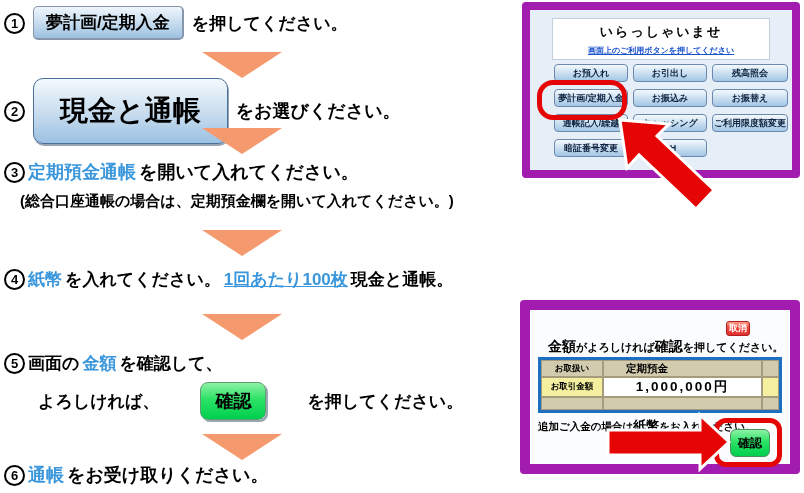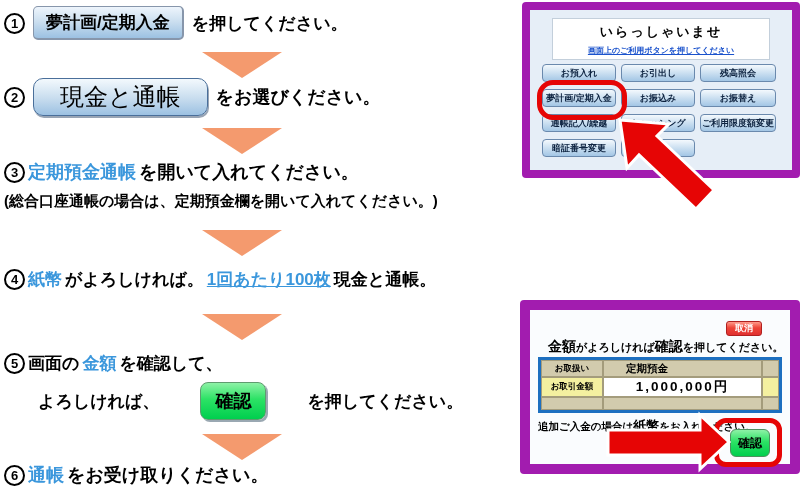--- a/index.html
+++ b/index.html
@@ -27,22 +27,22 @@
   .link { color:#3b97dc; text-decoration:underline; }
 
   .btn-step1 {
     background:linear-gradient(#eef5fc, #cadeef 48%, #9cc1e2);
     border:1px solid #8796ab; border-right-width:2px; border-bottom-width:2px;
     border-radius:5px; padding:4px 12px;
     font-size:17px; font-weight:bold; white-space:nowrap;
   }
   .btn-step2 {
     background:linear-gradient(#f3f9fd, #c7dcee 55%, #9cc1e2);
-    border:1px solid #4a6f9a; border-radius:10px; padding:2px 26px;
-    font-size:24px; font-weight:normal; white-space:nowrap;
+    border:1px solid #4a6f9a; border-radius:10px; padding:13px 26px;
+    font-size:28px; font-weight:bold; white-space:nowrap;
     box-shadow:1px 2px 0 #98a4b4;
   }
   .btn-green {
     background:linear-gradient(#8df2a6, #2ce265 45%, #00cf4e);
     border:1px solid #5f9b6f; border-radius:8px; padding:6px 14px;
     font-size:18px; font-weight:bold; white-space:nowrap;
     box-shadow:2px 2px 0 #9aa8b2;
   }
   .arrow-orange {
     position:absolute; width:0; height:0;
@@ -55,35 +55,35 @@
   
   .bezel { position:absolute; background:#a21caf; border-radius:4px; }
   .scr1-inner { position:absolute; left:8px; top:8px; right:8px; bottom:8px; background:#e6eef7; }
   .welcome-box {
     position:absolute; left:22px; right:22px; top:8px; height:42px;
     background:#fff; border:1px solid #c3cfdb; text-align:center; padding-top:4px;
   }
   .welcome-title { font-size:13px; font-weight:bold; letter-spacing:2px; }
   .welcome-sub { font-size:8px; font-weight:bold; color:#1a52cc; margin-top:4px;text-decoration:underline; }
   .atm-grid {
-    position:absolute; left:12px; top:54px;
+    position:absolute; left:24px; top:54px;
     display:grid; grid-template-columns:74px 74px 76px;
     column-gap:5px; row-gap:7px; grid-auto-rows:18px;
   }
   .atm-btn {
     background:linear-gradient(#f4f9fd, #cfe2f2 45%, #a3c6e5);
     border:1px solid #6a89ad; border-radius:4px;
     display:flex; align-items:center; justify-content:center;
     font-size:9px; font-weight:bold; color:#0d2340; white-space:nowrap; overflow:hidden;
   }
   .red-ring { position:absolute; border:5px solid #e60505; border-radius:16px; background:transparent; }
 
   .scr2-inner { position:absolute; left:10px; top:10px; right:10px; bottom:10px; background:#fafcfe; }
   .btn-cancel {
-    position:absolute; left:196px; top:11px; width:36px; height:15px;
+    position:absolute; left:196px; top:11px; width:24px; height:15px;
     background:linear-gradient(#ff9a8a, #ee4538 45%, #e03030);
     border:1px solid #b02020; border-radius:3px;
     color:#fff; font-size:9px; font-weight:bold;
     display:flex; align-items:center; justify-content:center;
   }
   .scr2-msg { position:absolute; left:18px; top:27px; font-weight:bold; white-space:nowrap; }
   .scr2-msg .big { font-size:14px; }
   .scr2-msg .sml { font-size:11px; }
   .amount-table {
     position:absolute; left:8px; top:47px; width:244px; height:56px;
@@ -126,28 +126,28 @@
   <span class="step-text step-text-lg">をお選びください。</span>
 </div>
 
 <div class="arrow-orange" style="left:202px; top:128px;"></div>
 
 <div class="step-row" style="left:4px; top:160px; gap:3px;">
   <span class="circle-num">3</span>
   <span class="step-text step-text-lg hl">定期預金通帳</span>
   <span class="step-text step-text-lg">を開いて入れてください。</span>
 </div>
-<div class="abs note-text" style="left:4px; top:192px;">(総合口座通帳の場合は、定期預金欄を開いて入れてください。)</div>
+<div class="abs note-text" style="left:20px; top:192px;">(総合口座通帳の場合は、定期預金欄を開いて入れてください。)</div>
 
 <div class="arrow-orange" style="left:202px; top:230px;"></div>
 
 <div class="step-row" style="left:4px; top:268px; gap:3px;">
   <span class="circle-num">4</span>
   <span class="step-text hl">紙幣</span>
-  <span class="step-text">がよろしければ。</span>
+  <span class="step-text">を入れてください。</span>
   <span class="step-text link">1回あたり100枚</span>
   <span class="step-text">現金と通帳。</span>
 </div>
 
 <div class="arrow-orange" style="left:202px; top:314px;"></div>
 
 <div class="step-row" style="left:4px; top:352px; gap:3px;">
   <span class="circle-num">5</span>
   <span class="step-text">画面の</span>
   <span class="step-text hl">金額</span>

